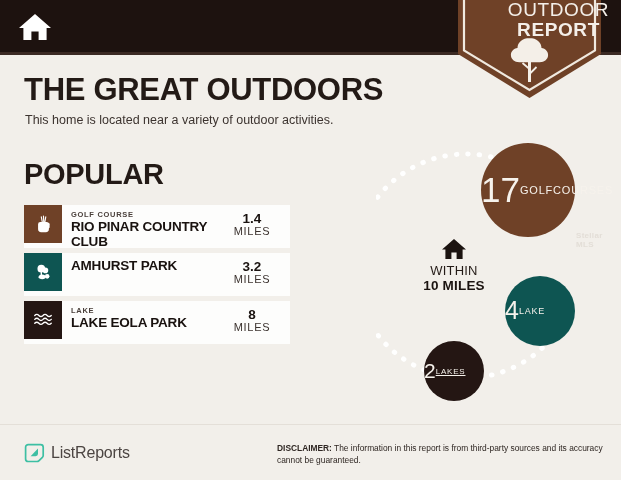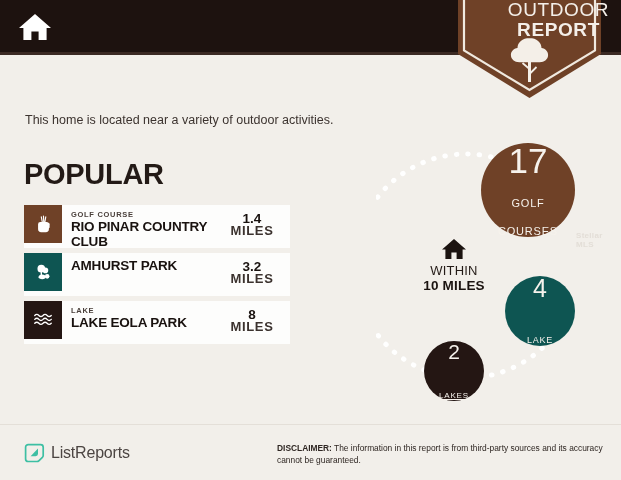--- a/index.html
+++ b/index.html
@@ -54,27 +54,27 @@
   .row{
     position:relative;display:flex;align-items:stretch;
     height:43px;margin-bottom:5px;background:#fdfdfc;overflow:hidden;
   }
   .row-ico{width:38px;min-width:38px;height:38px;display:flex;align-items:center;justify-content:center;}
   .row-body{flex:1;padding:5px 4px 0 9px;overflow:hidden;}
   .row-cat{font-size:7.5px;font-weight:700;letter-spacing:.7px;color:#4a403b;line-height:9px;}
   .row-name{font-size:13.5px;font-weight:700;color:#19120f;line-height:15px;letter-spacing:-.2px;}
   .row-dist{width:58px;min-width:58px;text-align:center;padding:7px 9px 0 0;}
   .row-num{font-size:13.5px;font-weight:700;color:#19120f;line-height:14px;}
-  .row-unit{font-size:13px;font-weight:700;letter-spacing:.7px;color:#3b322e;line-height:10px;}
+  .row-unit{font-size:11px;font-weight:400;letter-spacing:.7px;color:#3b322e;line-height:10px;}
 
   
   .arc{position:absolute;left:376px;top:148px;width:180px;height:236px;}
   .circle{
     position:absolute;border-radius:50%;
-    display:flex;flex-direction:column;align-items:center;justify-content:space-between;
+    display:flex;flex-direction:row;align-items:center;justify-content:flex-start;
     color:#f6f2ec;text-align:center;
   }
   .c-num{font-weight:400;line-height:1;}
   .c-lab{font-weight:400;letter-spacing:.8px;line-height:11px;}
 
   .c-golf{left:481px;top:143px;width:94px;height:94px;background:#6f4127;}
   .c-golf .c-num{font-size:35px;margin-bottom:2px;}
   .c-golf .c-lab{font-size:11px;}
   .c-park{left:505px;top:276px;width:70px;height:70px;background:#0e5552;}
   .c-park .c-num{font-size:25px;margin-bottom:2px;}
@@ -124,20 +124,21 @@
         <rect x="-1.5" y="-4" width="3" height="22" fill="#f4efe8"></rect>
         <path d="M0 5 L-7 -1 M0 10 L7 3" stroke="#f4efe8" stroke-width="1.8" fill="none"></path>
       </g>
     </svg>
     <div class="badge-text">
       <span class="badge-l1">OUTDOOR</span>
       <span class="badge-l2">REPORT</span>
     </div>
   </div>
 
+  <div class="h1">THE GREAT OUTDOORS</div>
   <div class="sub">This home is located near a variety of outdoor activities.</div>
   <div class="h2">POPULAR</div>
 
   <div class="list">
 
     <div class="row">
       <div class="row-ico" style="background:#6f4127">
         <svg viewBox="0 0 24 24" width="21" height="21" aria-hidden="true">
           <path d="M9.5 3.2 L10.6 9 M12 2.4 L12.3 9 M14.6 3.2 L13.6 9" stroke="#ffffff" stroke-width="1.3" fill="none" stroke-linecap="round"></path>
           <path d="M8.4 9 h7.2 a2.6 2.6 0 0 1 2.6 2.6 v5.6 a3.6 3.6 0 0 1 -3.6 3.6 h-5.2 a3.6 3.6 0 0 1 -3.6 -3.6 v-5.6 a2.6 2.6 0 0 1 2.6 -2.6 Z" fill="#ffffff"></path>

